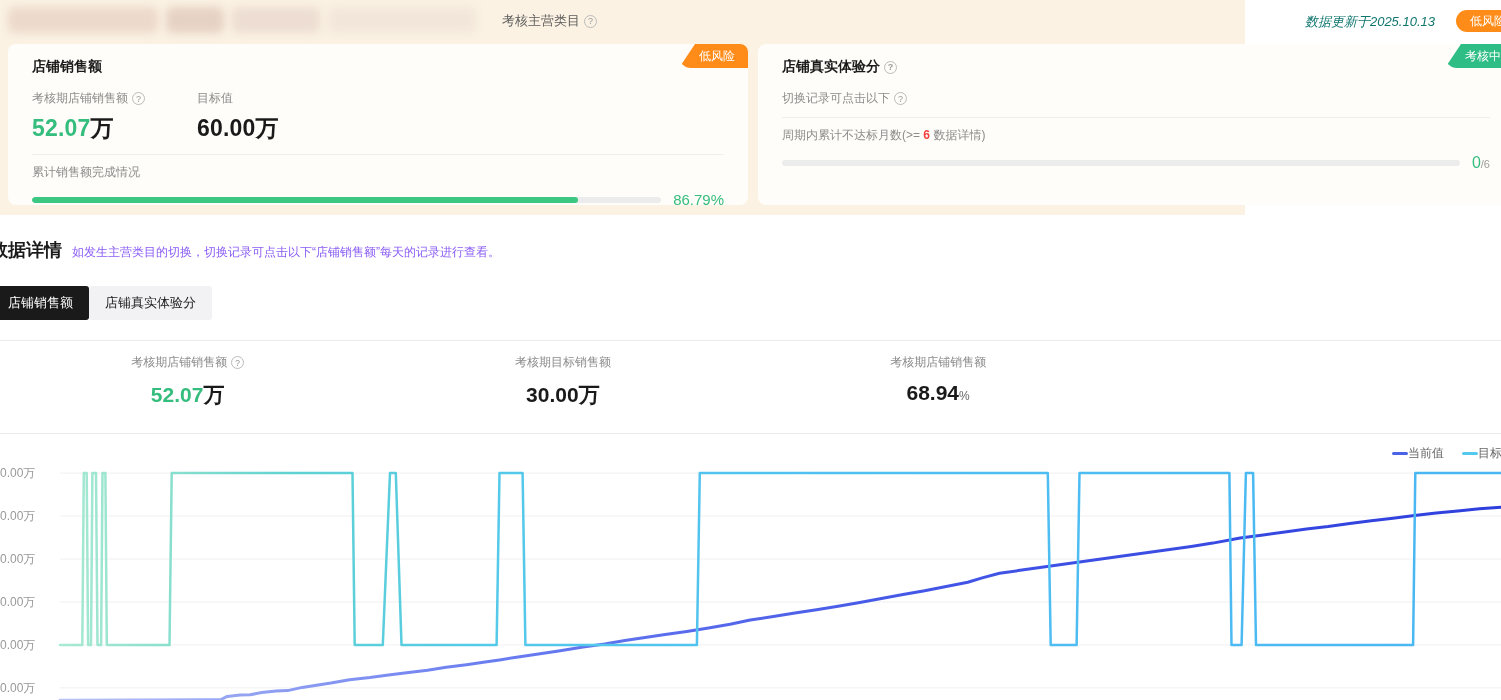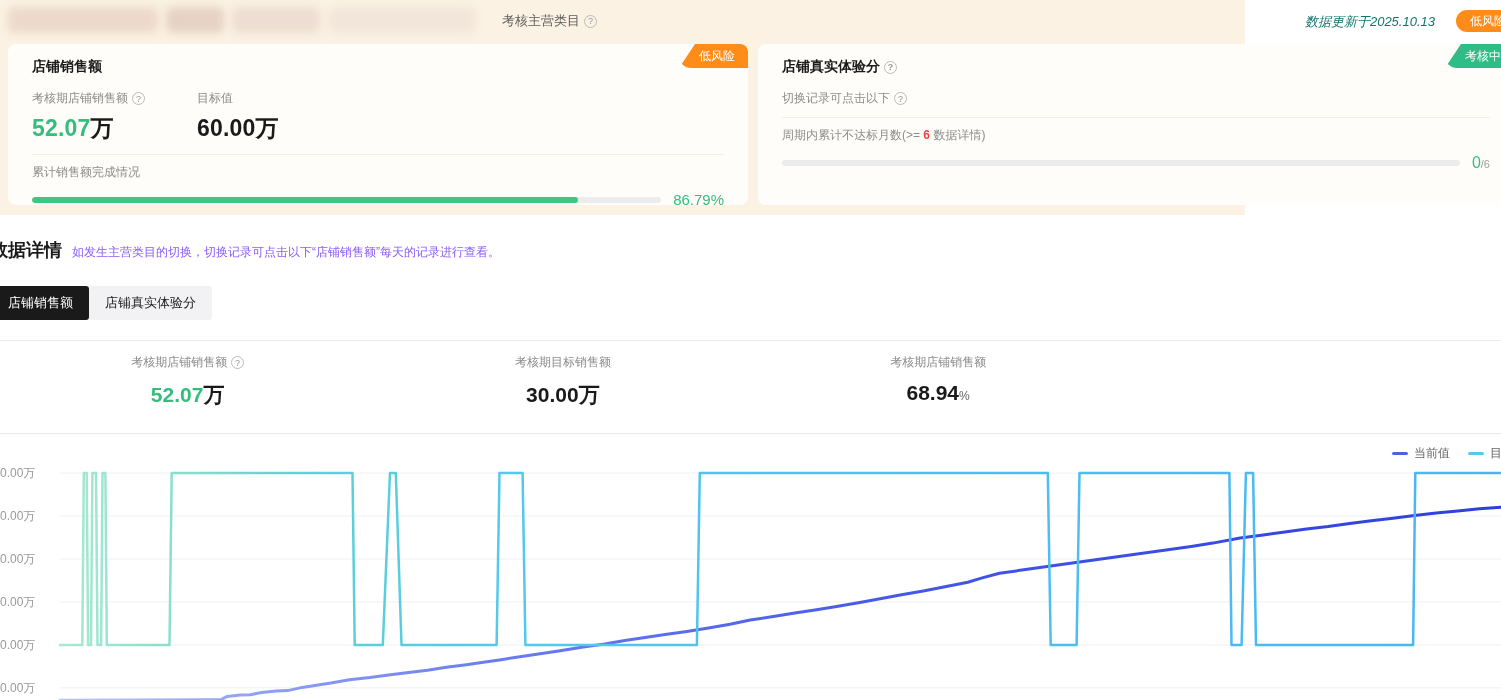--- a/index.html
+++ b/index.html
@@ -60,21 +60,21 @@
 
   .stats-row { position:absolute; left:0; top:352px; width:1501px; display:grid; grid-template-columns:1fr 1fr 1fr 1fr; }
   .stat { text-align:center; }
   .stat .s-label { font-size:12px; color:#8c8c8c; display:inline-flex; align-items:center; gap:4px; }
   .stat .s-value { margin-top:10px; font-size:21px; font-weight:bold; color:#1a1a1a; }
   .suffix-small { font-size:12px; font-weight:normal; color:#666; }
 
   
   .chart-area { position:absolute; left:0; top:440px; width:1501px; height:260px; }
   .legend { position:absolute; left:1392px; top:5px; display:flex; gap:18px; white-space:nowrap; }
-  .legend-item { display:flex; align-items:center; gap:6px; font-size:12px; color:#666; cursor:pointer;justify-content:center; }
+  .legend-item { display:flex; align-items:center; font-size:12px; color:#666; cursor:pointer;justify-content:center; }
   .legend-dash { width:16px; height:3px; border-radius:2px; }
   #chart-svg { position:absolute; left:0; top:0; }
   .gridline { stroke:#f0f0f0; stroke-width:1; }
   .tick-label { font-size:12px; fill:#999; font-family:"Liberation Sans","DejaVu Sans",sans-serif; }
 </style>
 </head>
 <body>
 
 <div id="screen">
 

